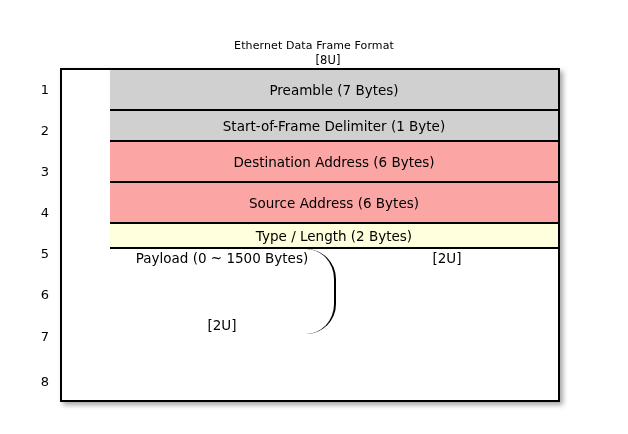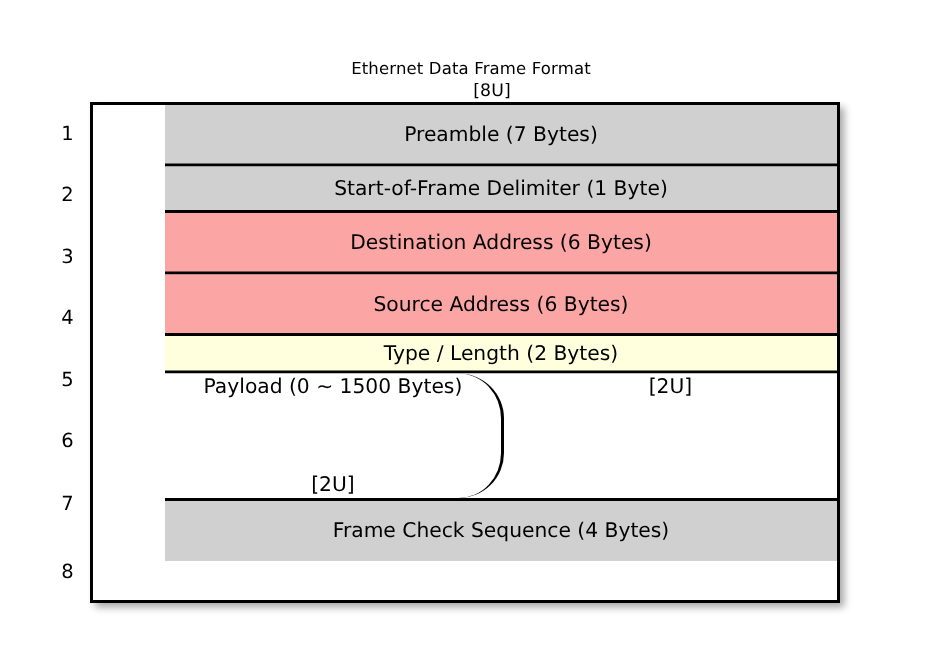--- a/index.html
+++ b/index.html
@@ -165,17 +165,14 @@
   <div id="row-payload-pad" class="frame-row fill-white">
     <div id="cell-payload" class="frame-cell">
       <span class="cell-line">Payload (0 ~ 1500 Bytes)</span>
       <span class="cell-line">[2U]</span>
     </div>
     <div id="cell-pad" class="frame-cell">
       <span class="cell-line">[2U]</span>
     </div>
   </div>
 
-  <div id="row-fcs" class="frame-row fill-gray">
-    <span class="cell-line">Frame Check Sequence (4 Bytes)</span>
-  </div>
 
 </div>
 
 </body></html>

